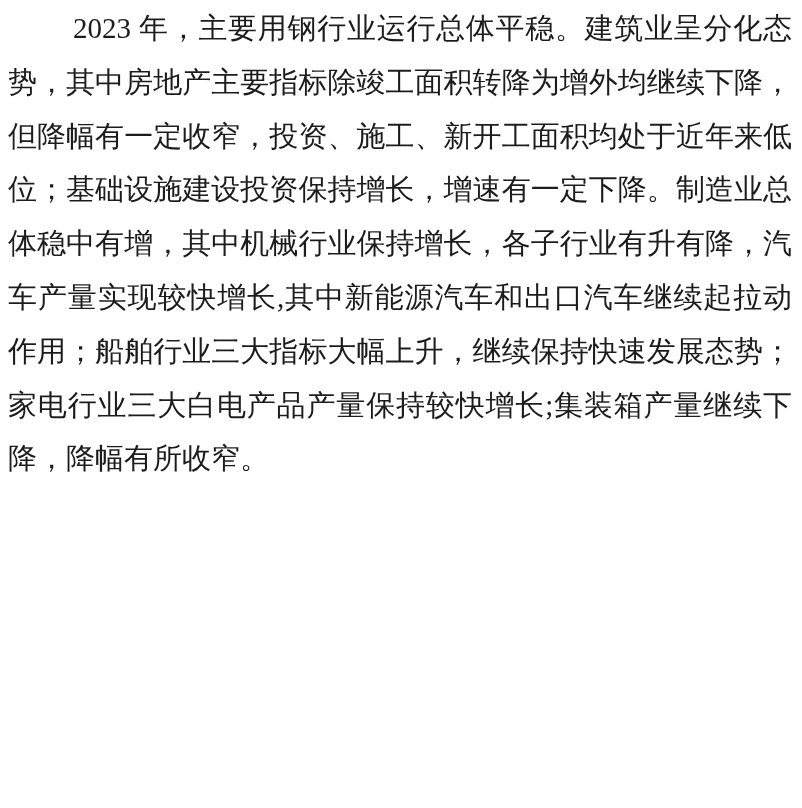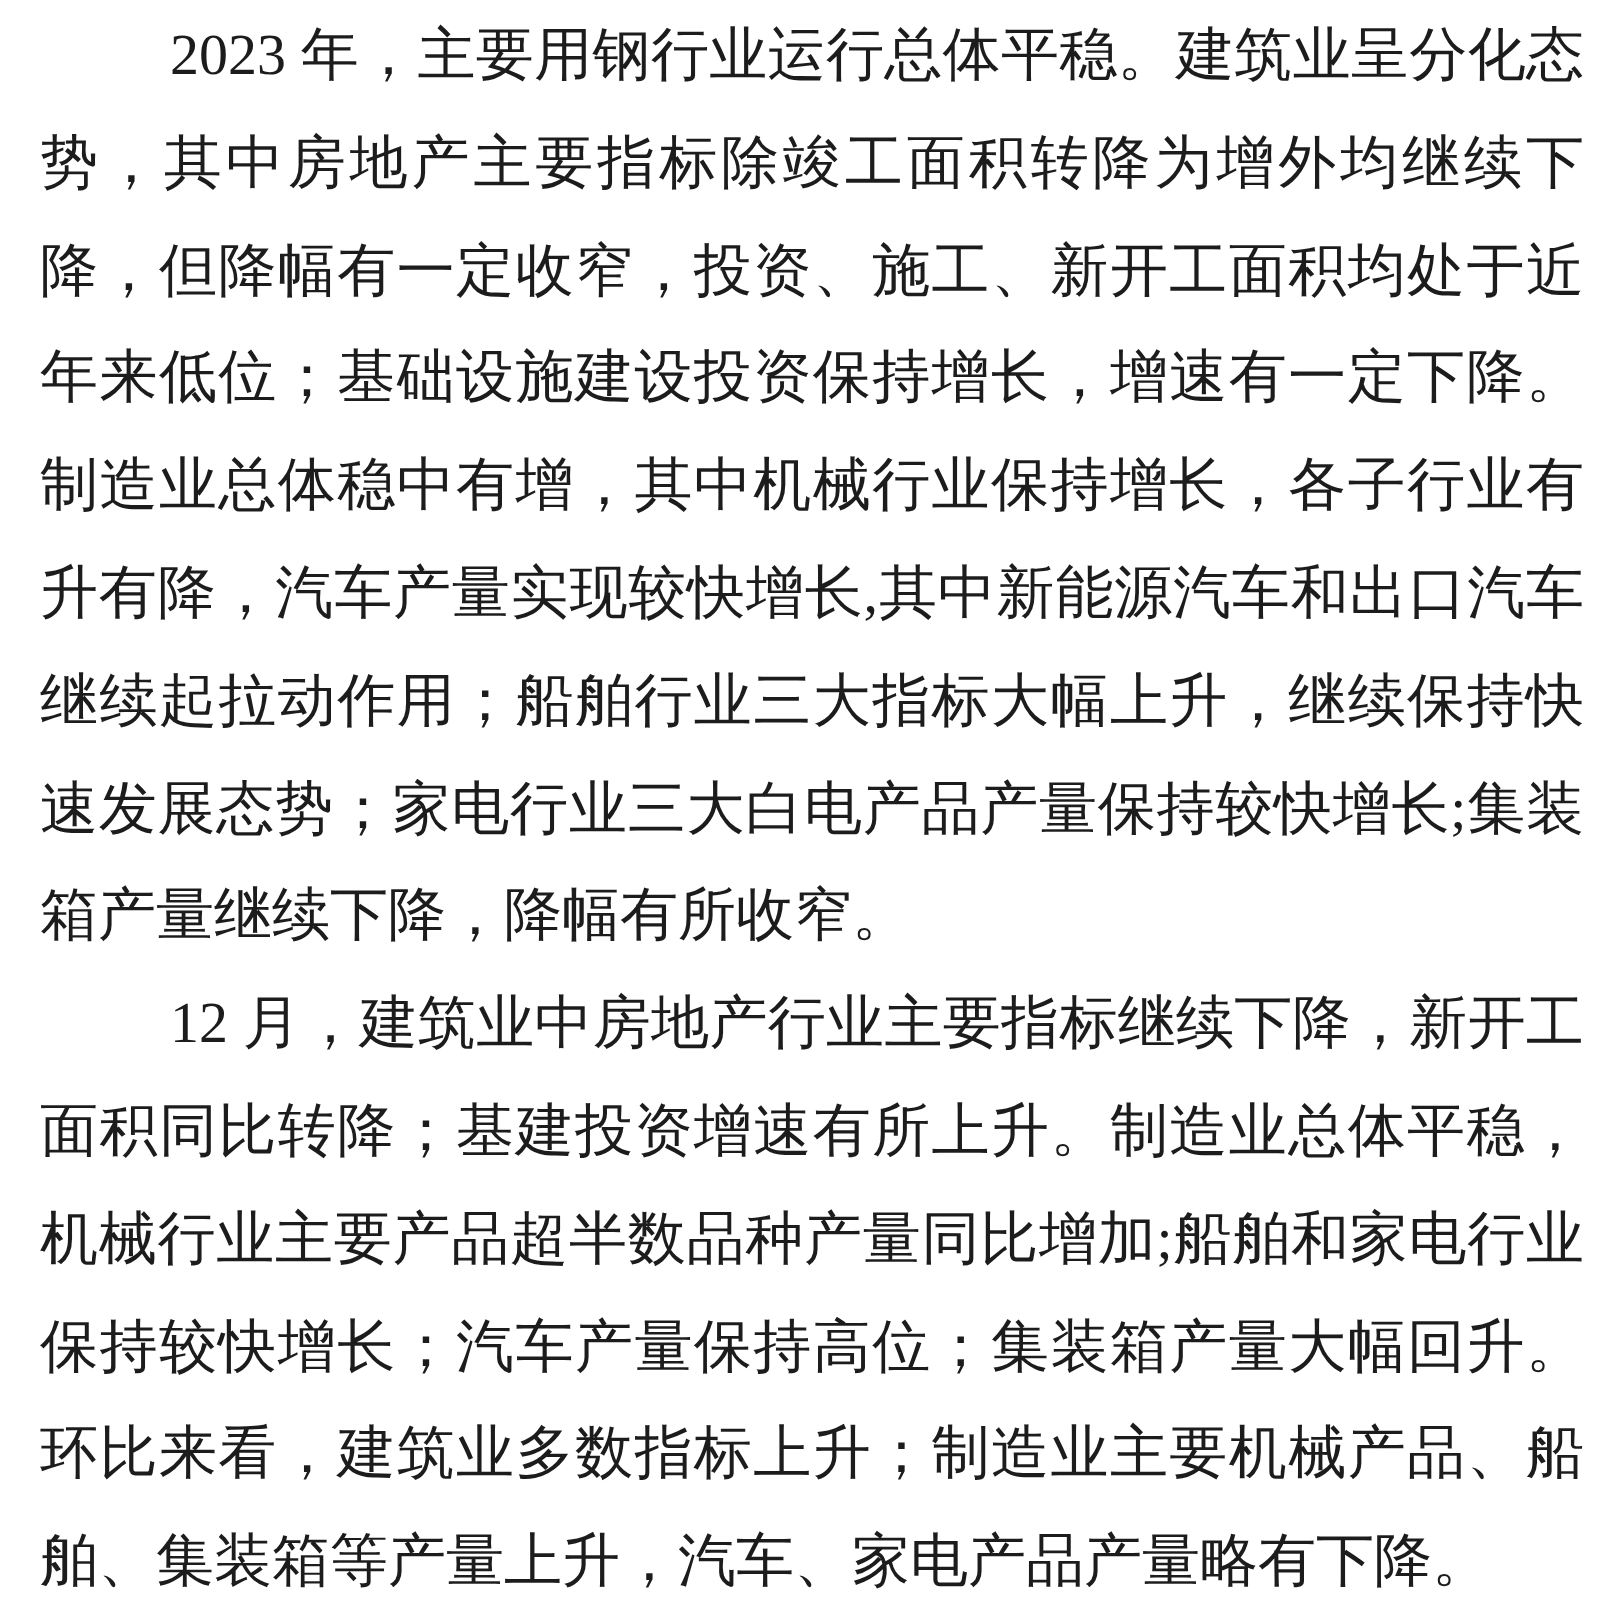--- a/index.html
+++ b/index.html
@@ -9,34 +9,33 @@
   }
   body {
     width: 802px;
     height: 808px;
     overflow: hidden;
   }
   .page {
     box-sizing: border-box;
     width: 802px;
     height: 592px;
-    padding: 2px 10px 0 20px;
+    padding: 2px 10px 0 8px;
     background: #ffffff;
   }
   .para {
     margin: 0;
     font-family: "Liberation Serif", "DejaVu Serif", serif;
     font-size: 29px;
     line-height: 53.8px;
     color: #1c1c1c;
     text-align: justify;
     text-justify: inter-character;
     text-indent: 65px;
     word-break: break-all;
   }
 </style>
 </head>
 <body>
 
 <div class="page">
   <p class="para">2023 年，主要用钢行业运行总体平稳。建筑业呈分化态势，其中房地产主要指标除竣工面积转降为增外均继续下降，但降幅有一定收窄，投资、施工、新开工面积均处于近年来低位；基础设施建设投资保持增长，增速有一定下降。制造业总体稳中有增，其中机械行业保持增长，各子行业有升有降，汽车产量实现较快增长,其中新能源汽车和出口汽车继续起拉动作用；船舶行业三大指标大幅上升，继续保持快速发展态势；家电行业三大白电产品产量保持较快增长;集装箱产量继续下降，降幅有所收窄。</p>
-  <p class="para">12 月，建筑业中房地产行业主要指标继续下降，新开工面积同比转降；基建投资增速有所上升。制造业总体平稳，机械行业主要产品超半数品种产量同比增加;船舶和家电行业保持较快增长；汽车产量保持高位；集装箱产量大幅回升。环比来看，建筑业多数指标上升；制造业主要机械产品、船舶、集装箱等产量上升，汽车、家电产品产量略有下降。</p>
 </div>
 
 </body></html>

